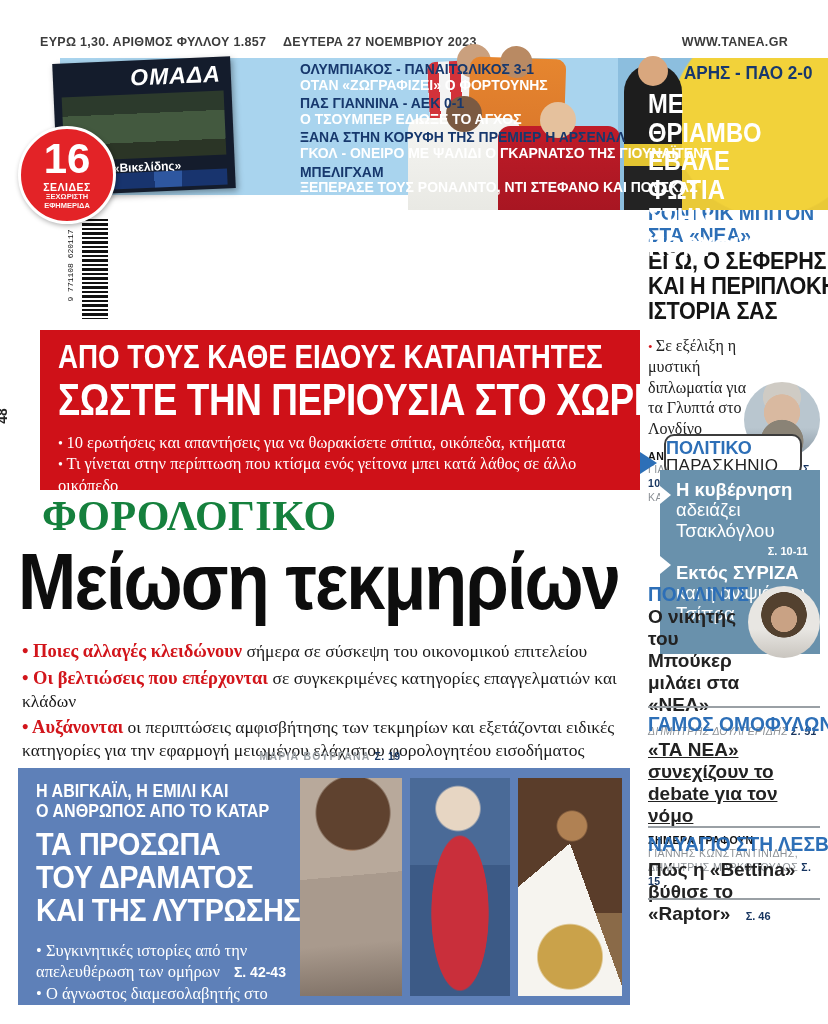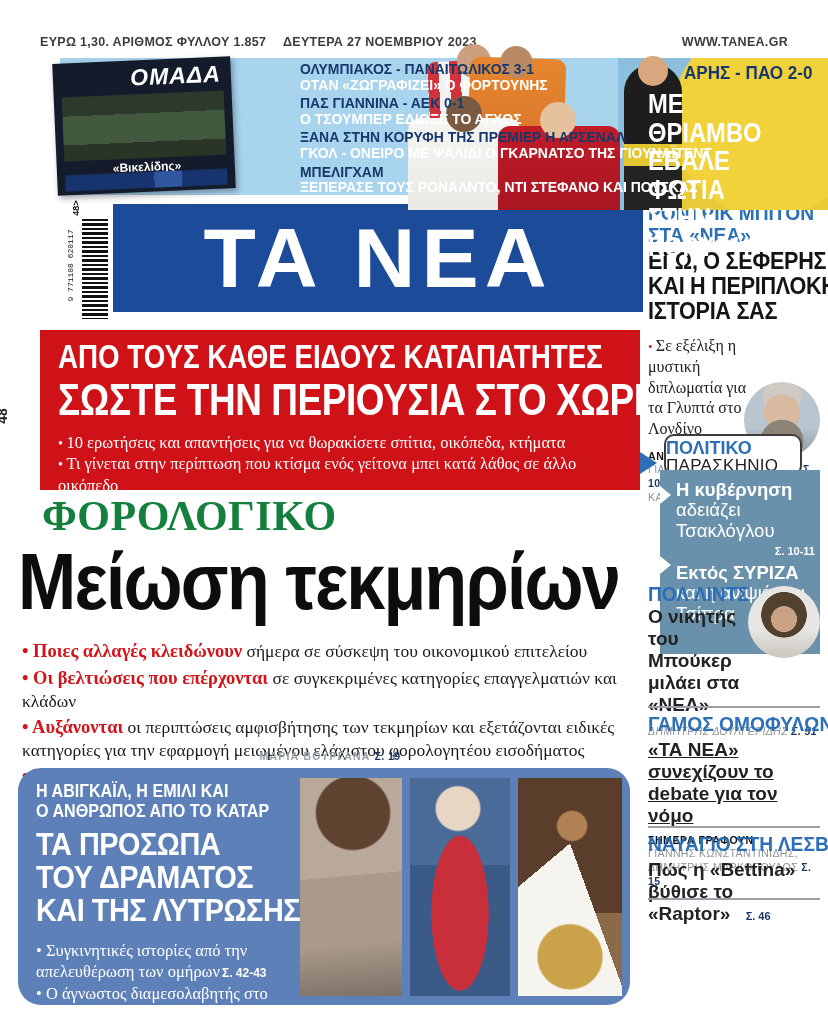--- a/index.html
+++ b/index.html
@@ -81,26 +81,26 @@
   
   .lead-kicker{left:42px;top:492px;font-family:"Liberation Serif","DejaVu Serif",serif;font-weight:bold;color:#15803d;font-size:42px;letter-spacing:.5px;}
   .lead-title{left:18px;top:536px;width:625px;font-size:79px;font-weight:900;color:#0d0d0d;transform:scaleX(.885);transform-origin:left;white-space:nowrap;letter-spacing:-2px;}
   .lead-bullets{left:22px;top:640px;width:618px;font-family:"Liberation Serif","DejaVu Serif",serif;font-size:17.5px;line-height:1.28;color:#1a1a1a;}
   .lead-bullet{margin-bottom:3px;}
   .lead-bullet b{color:#d2151b;font-size:18.5px;}
   .lead-byline{left:0px;top:750px;width:660px;text-align:center;font-size:10.5px;color:#9aa0a5;font-weight:bold;letter-spacing:1.2px;}
   .lead-byline b{color:#16345f;letter-spacing:.4px;}
 
   
-  .hostages{left:18px;top:768px;width:612px;height:237px;background:#5e80b8;border-radius:23px;}
+  .hostages{left:18px;top:768px;width:612px;height:237px;background:#5e80b8;}
   .h-text{position:absolute;left:18px;top:14px;width:270px;color:#fff;}
   .h-kicker{font-size:17.5px;font-weight:bold;line-height:1.12;transform:scaleX(.92);transform-origin:left;white-space:nowrap;}
   .h-title{margin-top:8px;font-size:31px;font-weight:900;line-height:1.06;transform:scaleX(.93);transform-origin:left;white-space:nowrap;letter-spacing:-.5px;}
   .h-bullets{margin-top:12px;font-family:"Liberation Serif","DejaVu Serif",serif;font-size:16.5px;line-height:1.3;}
-  .h-page{font-family:"Liberation Sans",sans-serif;font-size:12px;font-weight:900;margin-left:2px;}
+  .h-page{font-family:"Liberation Sans",sans-serif;font-size:14px;font-weight:900;margin-left:14px;}
   .h-photo{position:absolute;top:10px;height:218px;}
   .hp-girl{left:282px;width:102px;background:
      radial-gradient(circle at 52% 16%, #5f422f 0 19%, transparent 20%),
      radial-gradient(circle at 50% 26%, #c89a77 0 9%, transparent 10%),
      linear-gradient(175deg,#b8a99b 0 45%,#a99a8d 45% 75%,#7e7065 100%);}
   .hp-man{left:392px;width:100px;background:
      radial-gradient(circle at 48% 14%, #e7d6c3 0 11%, transparent 12%),
      radial-gradient(ellipse at 50% 62%, #c92f3b 0 40%, transparent 41%),
      linear-gradient(180deg,#4a6a97 0 40%,#3c5a86 40% 100%);}
   .hp-qatar{left:500px;width:104px;background:
@@ -129,21 +129,21 @@
   .photo-lynch{left:748px;top:586px;width:72px;height:72px;background:
      radial-gradient(circle at 50% 46%, #c9a284 0 24%, transparent 25%),
      radial-gradient(circle at 50% 40%, #53412f 0 40%, transparent 41%),
      linear-gradient(180deg,#e8e6e2 0 60%,#c9c5bf 100%);}
 
   
   .pol-label{left:664px;top:434px;width:138px;height:42px;border:2.5px solid #3c3c3c;border-radius:10px;background:#fff;padding:3px 0 0 0;box-sizing:border-box;}
   .pol-l1{font-size:18px;font-weight:900;color:#2d6fb7;line-height:1.0;}
   .pol-l2{font-size:17px;color:#222;line-height:1.05;letter-spacing:.3px;}
   .pol-arrow{left:640px;top:452px;width:0;height:0;border-top:11px solid transparent;border-bottom:11px solid transparent;border-left:17px solid #2d6fb7;}
-  .pol-box{left:660px;top:470px;width:160px;background:#6991ac;color:#fff;padding:10px 5px 8px 16px;box-sizing:border-box;}
+  .pol-box{left:660px;top:470px;width:160px;background:#6991ac;color:#fff;padding:10px 12px 8px 16px;box-sizing:border-box;}
   .pol-item{position:relative;font-size:18.5px;line-height:1.1;margin-bottom:4px;}
   .pol-item b{font-weight:900;}
   .pol-page{text-align:right;font-size:11px;font-weight:900;margin:1px 0 6px 0;}
   .notch{position:absolute;left:0;width:0;height:0;border-top:9px solid transparent;border-bottom:9px solid transparent;border-left:11px solid #fff;}
 
   .sb-inline-page{font-size:11px;font-weight:900;color:#16345f;}
 </style>
 </head>
 <body>
 
@@ -192,31 +192,36 @@
       <div>ΣΤΗΝ ΚΟΡΥΦΗ</div>
     </div>
   </div>
 
   <div class="abs minicover">
     <div class="mc-title">ΟΜΑΔΑ</div>
     <div class="mc-photo"></div>
     <div class="mc-caption">«Βικελίδης»</div>
     <div class="mc-footer"></div>
   </div>
+  <div class="abs badge">
+    <div class="badge-num">16</div>
+    <div class="badge-l1">ΣΕΛΙΔΕΣ</div>
+    <div class="badge-l2">
+      <div>ΞΕΧΩΡΙΣΤΗ</div>
+      <div>ΕΦΗΜΕΡΙΔΑ</div>
+    </div>
+  </div>
 
   <div class="abs edge-num">48</div>
   <div class="abs barcode-wrap">
     <div class="barcode-issue">48&gt;</div>
     <div class="barcode"></div>
     <div class="barcode-num">9 771108 620117</div>
   </div>
 
-  <div class="abs masthead">
-    <div class="masthead-title">ΤΑ ΝΕΑ</div>
-  </div>
 
   <div class="abs banner">
     <div class="banner-kicker">ΑΠΟ ΤΟΥΣ ΚΑΘΕ ΕΙΔΟΥΣ ΚΑΤΑΠΑΤΗΤΕΣ</div>
     <div class="banner-title">ΣΩΣΤΕ ΤΗΝ ΠΕΡΙΟΥΣΙΑ ΣΤΟ ΧΩΡΙΟ</div>
     <div class="banner-bullets">
       <div class="banner-bullet"><span class="dot">• </span><span>10 ερωτήσεις και απαντήσεις για να θωρακίσετε σπίτια, οικόπεδα, κτήματα</span></div>
       <div class="banner-bullet"><span class="dot">• </span><span>Τι γίνεται στην περίπτωση που κτίσμα ενός γείτονα μπει κατά λάθος σε άλλο οικόπεδο</span></div>
       <div class="banner-bullet"><span class="banner-page">Σ. 20, 37</span><span class="dot">• </span><span>Ποιος ο κίνδυνος εάν κάποιοι καταστρέψουν την περίφραξη</span></div>
     </div>
   </div>

